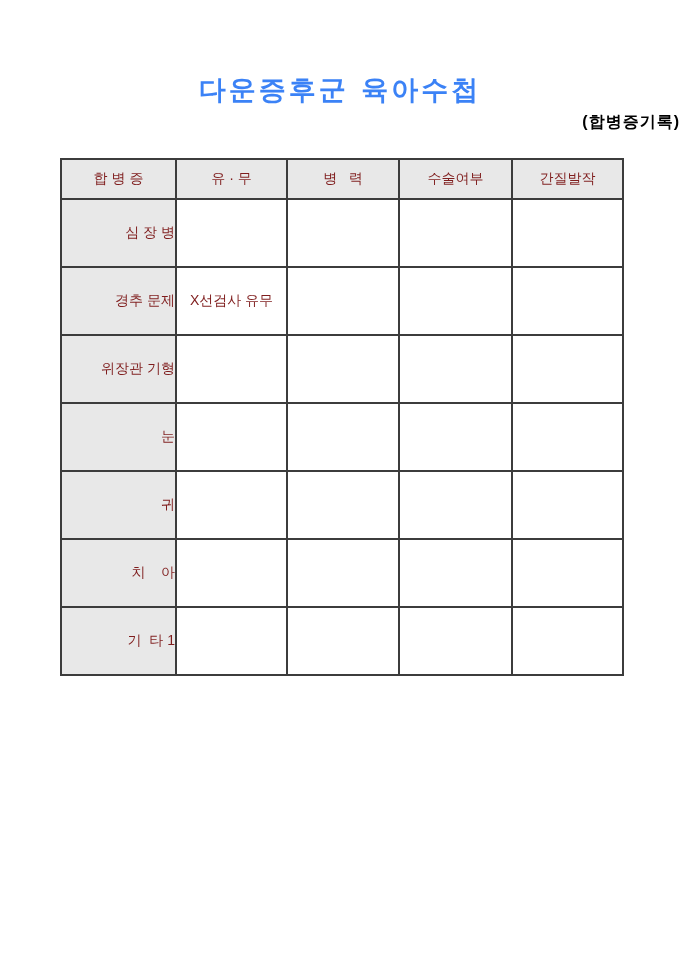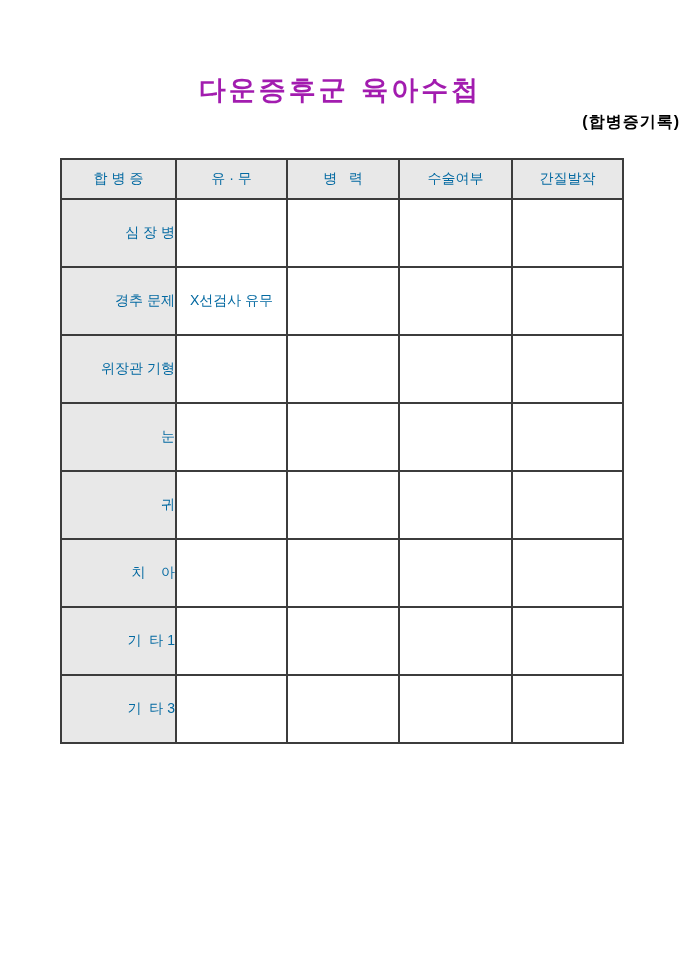--- a/index.html
+++ b/index.html
@@ -15,21 +15,21 @@
   .doc-title {
     position: absolute;
     top: 72px;
     left: 0;
     width: 100%;
     text-align: center;
     font-family: "DejaVu Serif", serif;
     font-weight: bold;
     font-size: 27px;
     letter-spacing: 3px;
-    color: #a21caf;
+    color: #3b82f6;
     white-space: pre;
   }
   .doc-subtitle {
     position: absolute;
     top: 112px;
     left: 0;
     width: 100%;
     text-align: right;
     font-weight: bold;
     font-size: 16px;
@@ -45,21 +45,21 @@
     border-collapse: collapse;
     table-layout: fixed;
   }
   .form-table th, .form-table td {
     border: 2px solid var(--border-color, #3c3c3c);
     text-align: center;
     vertical-align: middle;
     font-size: 14px;
     font-weight: normal;
     white-space: pre;
-    color: #0369a1;
+    color: #7f1d1d;
     overflow: hidden;
   }
   .form-table thead tr { height: 40px; }
   .form-table tbody tr { height: 68px; }
   .form-table thead th { background: var(--shade-bg, #e8e8e8); }
   .form-table tbody th { background: var(--shade-bg, #e8e8e8); text-align: right; }
   .form-table tbody td { background: #ffffff; }
 </style>
 </head>
 <body>
@@ -127,21 +127,14 @@
       <td></td>
       <td></td>
     </tr>
     <tr>
       <th>기  타 1</th>
       <td></td>
       <td></td>
       <td></td>
       <td></td>
     </tr>
-    <tr>
-      <th>기  타 3</th>
-      <td></td>
-      <td></td>
-      <td></td>
-      <td></td>
-    </tr>
   </tbody>
 </table>
 
 </body></html>

